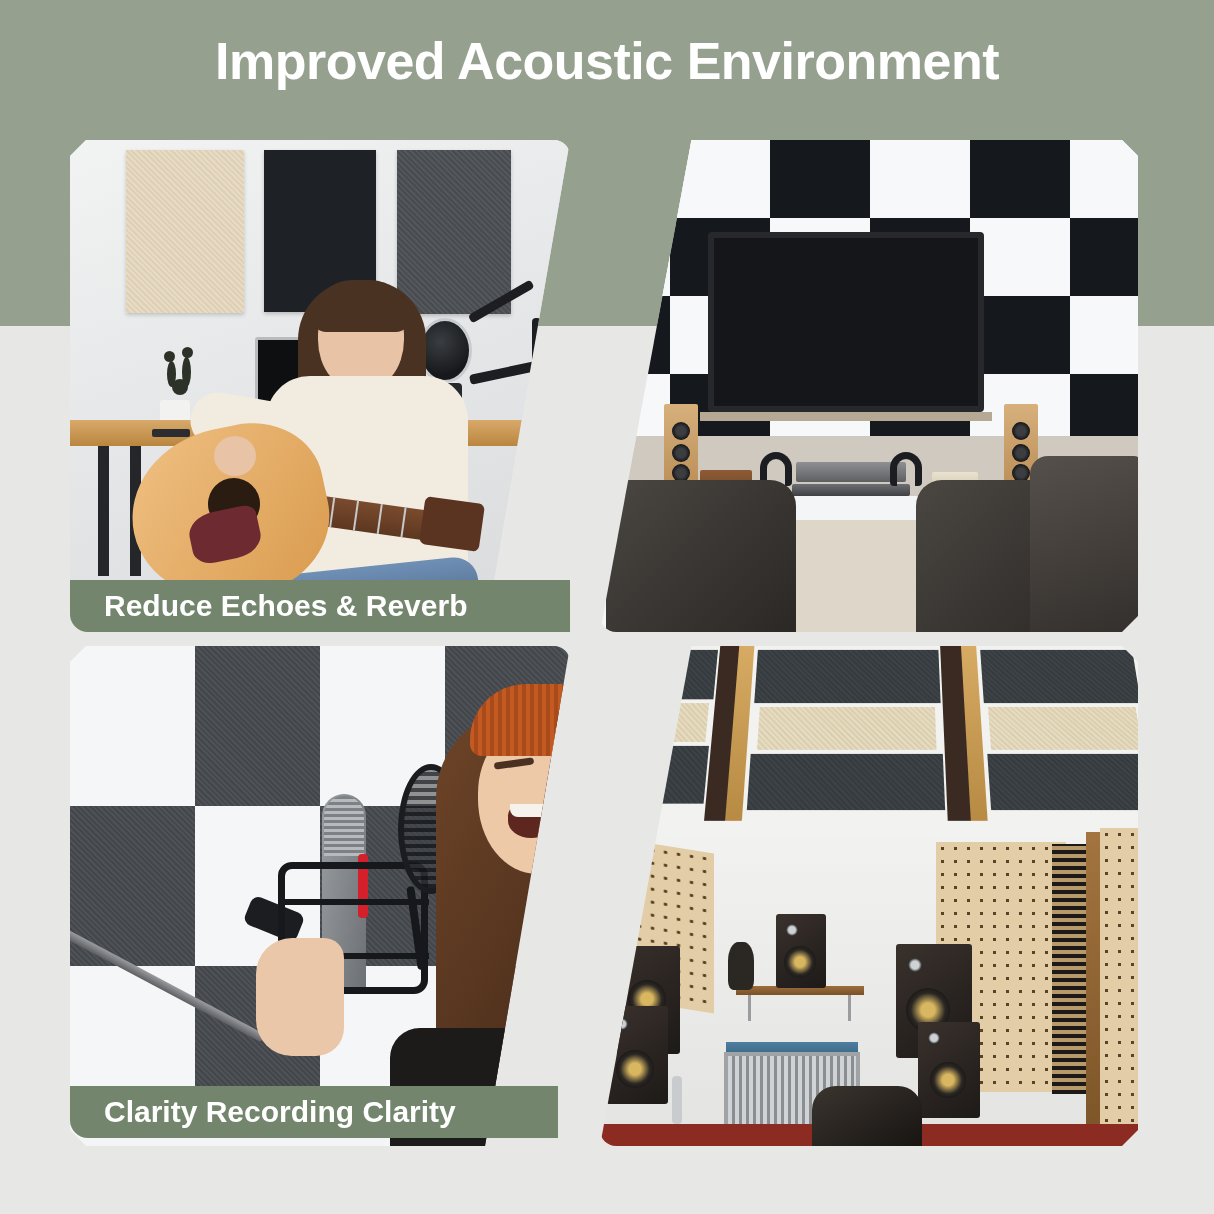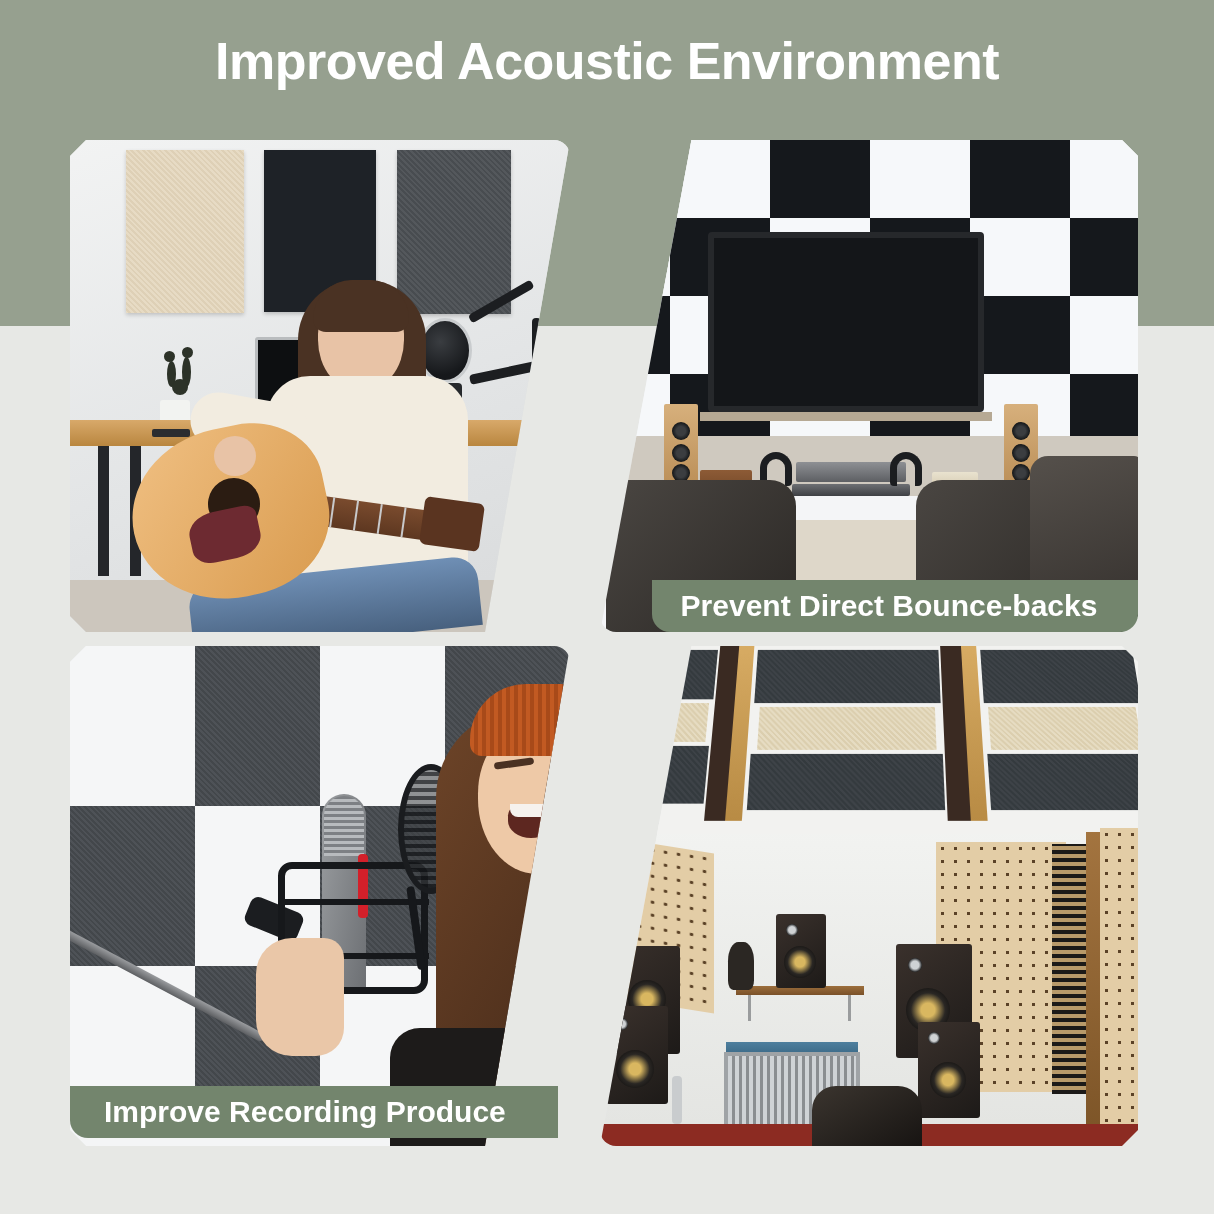--- a/index.html
+++ b/index.html
@@ -259,20 +259,21 @@
         <div class="fret" style="left:128px;top:0"></div>
         <div class="fret" style="left:152px;top:0"></div>
       </div>
       <div class="guitar-head"></div>
       <div class="guitar-body"></div>
       <div class="guitar-hole"></div>
       <div class="guitar-pick"></div>
       <div class="hand-l"></div>
     </div>
   </div>
+  <div class="caption tl">Reduce Echoes &amp; Reverb</div>
 
   <div class="card tr">
     <div class="photo p2">
       <div class="checker">
         <div class="sq b" style="left:0;top:0"></div>
           <div class="sq w" style="left:100px;top:0"></div>
         <div class="sq b" style="left:200px;top:0"></div>
           <div class="sq w" style="left:300px;top:0"></div>
         <div class="sq b" style="left:400px;top:0"></div>
           <div class="sq w" style="left:500px;top:0"></div>
@@ -316,21 +317,20 @@
       <div class="avr2"></div>
       <div class="hp hp-l"></div>
       <div class="hp hp-r"></div>
 
       <div class="sofa-l"></div>
       <div class="panel-mid"></div>
       <div class="sofa-r"></div>
       <div class="sofa-arm"></div>
     </div>
   </div>
-  <div class="caption tr">Prevent Direct Bounce-backs</div>
 
   <div class="card bl">
     <div class="photo p3">
       <div>
         <div class="sq w" style="left:0;top:0"></div>
           <div class="sq g" style="left:125px;top:0"></div>
         <div class="sq w" style="left:250px;top:0"></div>
           <div class="sq g" style="left:375px;top:0"></div>
         <div class="sq g" style="left:0;top:160px"></div>
           <div class="sq w" style="left:125px;top:160px"></div>
@@ -358,21 +358,21 @@
       <div class="hair"></div>
       <div class="face"></div>
       <div class="brow"></div>
       <div class="eye"></div>
       <div class="mouth"></div>
       <div class="teeth"></div>
       <div class="beanie"></div>
       <div class="shirt"></div>
     </div>
   </div>
-  <div class="caption bl">Improve Recording Produce</div>
+  <div class="caption bl">Clarity Recording Clarity</div>
 
   <div class="card br">
     <div class="photo p4">
       <div class="wall"></div>
 
       <div class="ceiling">
         <div class="cl-dark" style="left:10px;top:4px;width:130px;height:54px"></div>
         <div class="cl-beige" style="left:18px;top:62px;width:118px;height:40px"></div>
         <div class="cl-dark" style="left:10px;top:106px;width:130px;height:56px"></div>
         <div class="beam" style="left:142px;top:0;width:20px;height:178px"></div>

